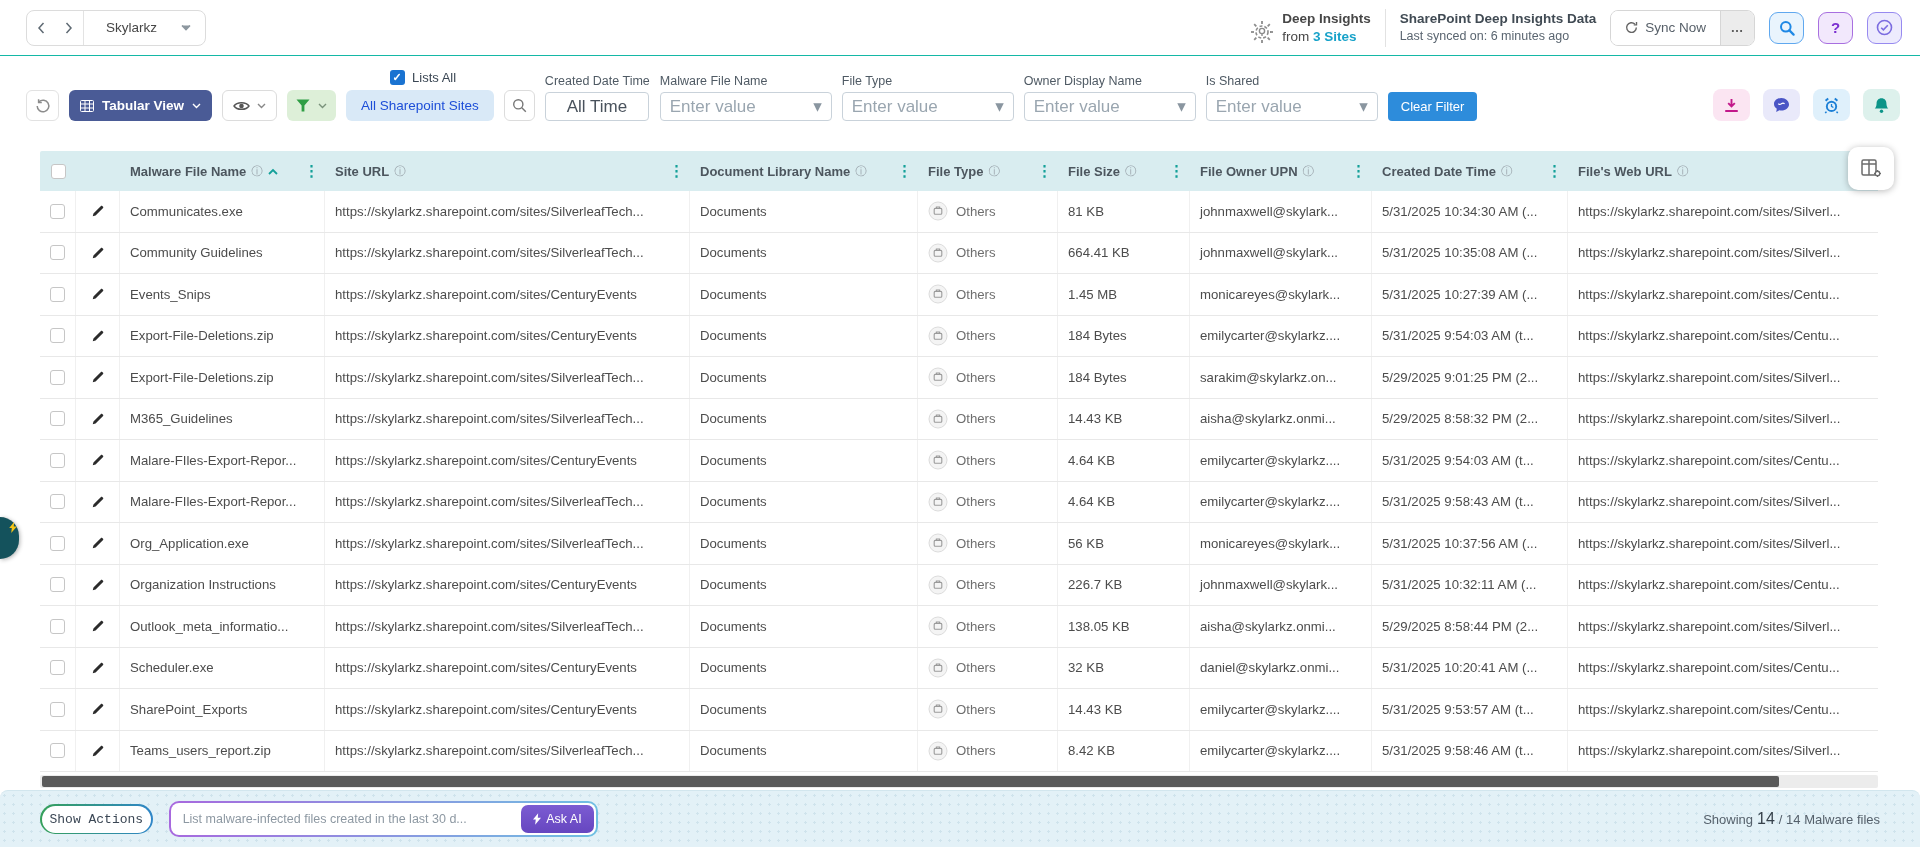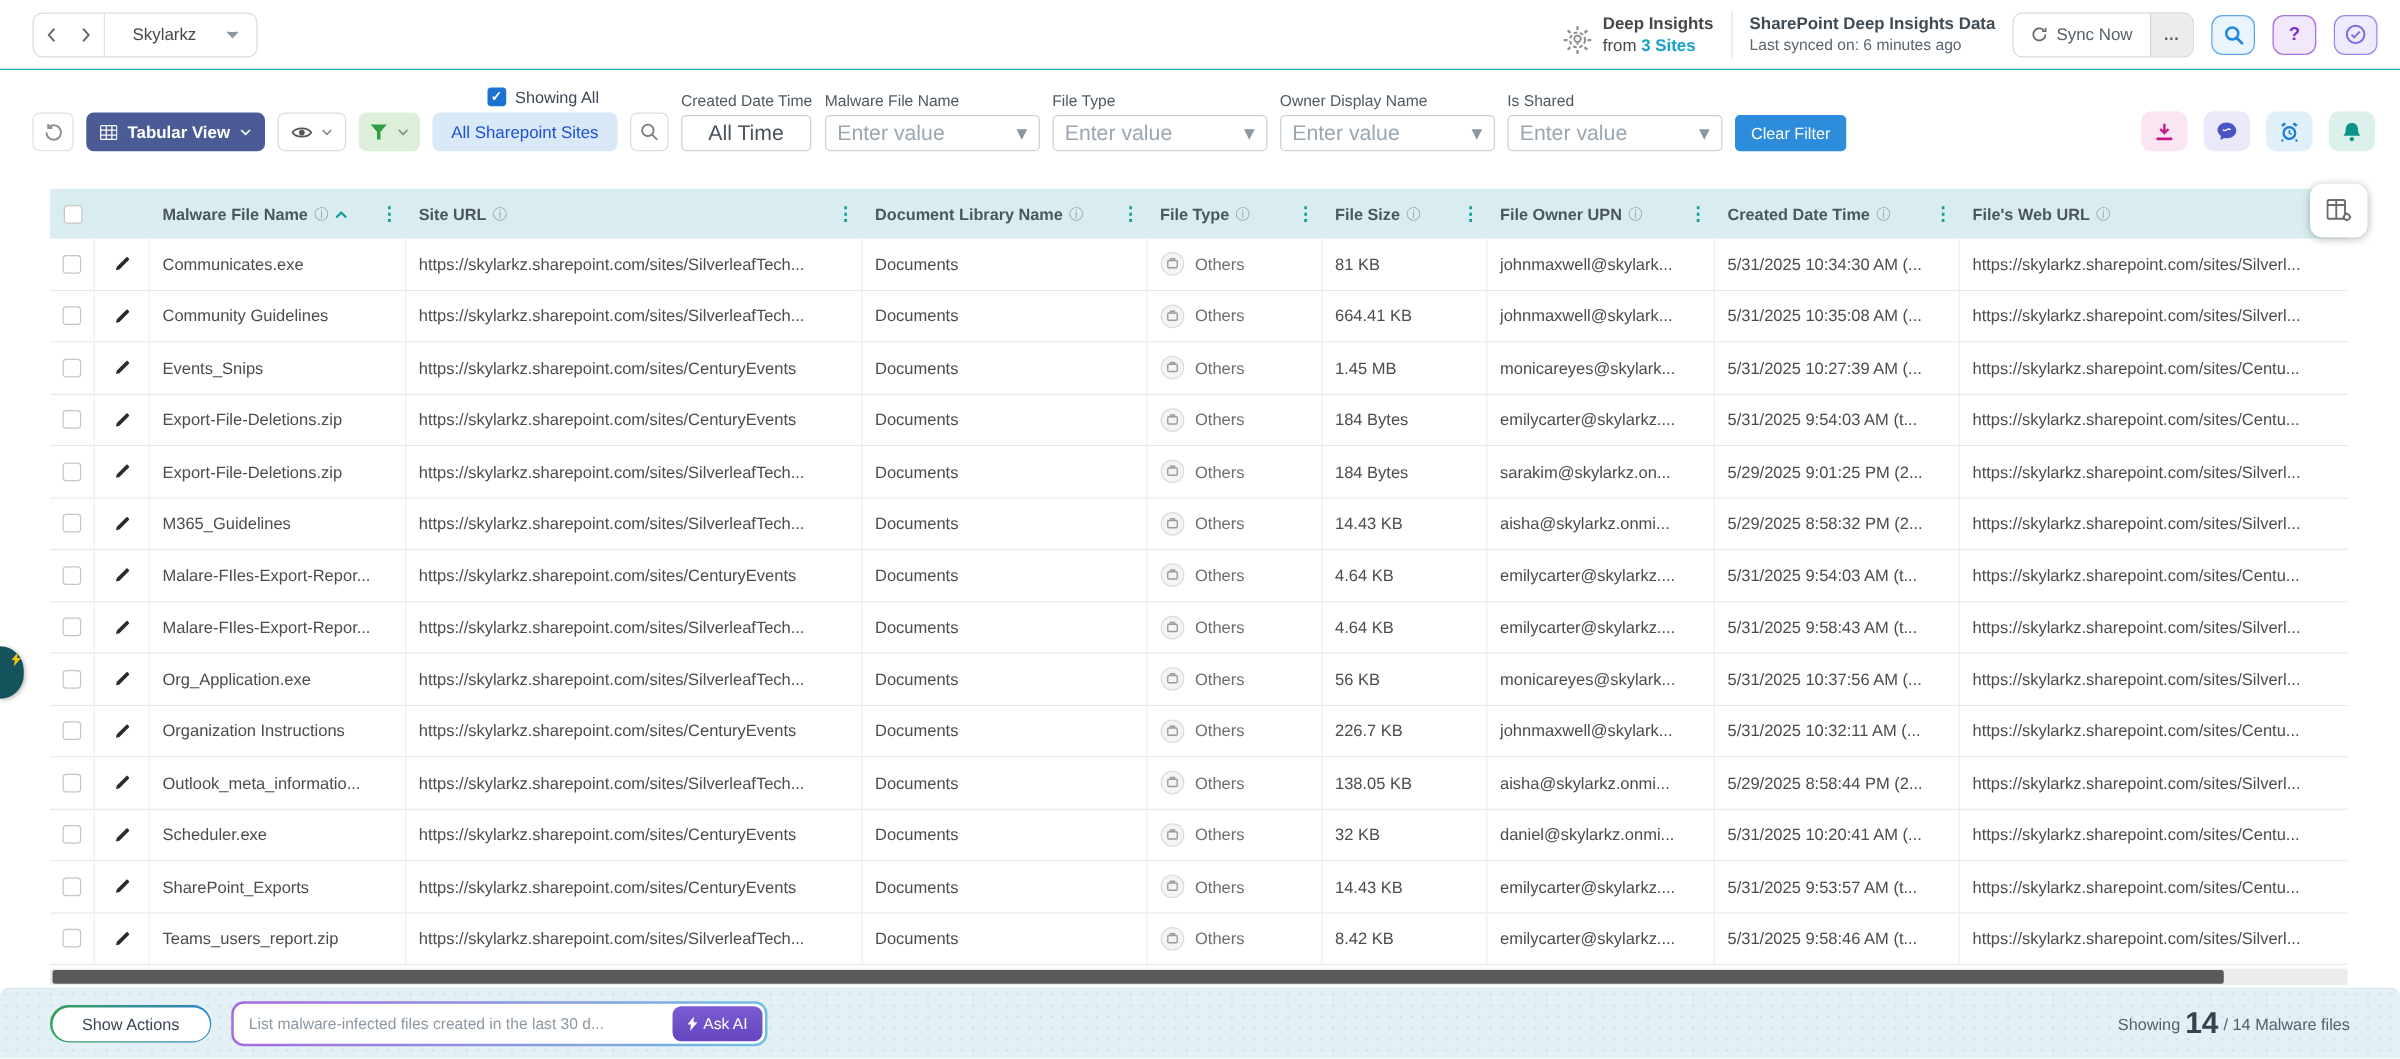--- a/index.html
+++ b/index.html
@@ -75,28 +75,28 @@
   .td:last-child{ border-right:none; }
   .td.editc{ justify-content:center; cursor:pointer; }
   .type-cell{ gap:8px; color:#6e6e6e; }
   .colsettings-btn{ position:absolute; top:-4px; right:26px; width:46px; height:43px; background:#fff; border-radius:10px; box-shadow:0 1px 7px rgba(0,0,0,.28); display:flex; align-items:center; justify-content:center; cursor:pointer; z-index:3; }
   .hscroll{ margin:3px 42px 0 40px; height:13px; background:#ececec; border-radius:2px; position:relative; }
   .hscroll .thumb{ position:absolute; left:2px; top:1px; height:11px; width:94.5%; background:#5a5a5a; border-radius:2px; cursor:grab; }
   
   .footer-bar{ position:absolute; left:0; right:0; bottom:0; height:57px; background:#e3f1f7; border-top:1px solid #d2e6ee; border-radius:8px 8px 0 0; display:flex; align-items:center; padding:0 40px; gap:16px;
     background-image:radial-gradient(circle, #cfe3ec 1px, transparent 1.3px); background-size:9px 9px; }
   .show-actions-wrap{ padding:1.5px; border-radius:17px; background:linear-gradient(90deg,#35a05a,#2f86c9); cursor:pointer; }
-  .show-actions{ border-radius:16px; background:#fff; padding:6px 24px; font-size:13px; color:#3a4654; }
+  .show-actions{ border-radius:16px; background:#fff; padding:6px 8px; font-size:13px; color:#3a4654;font-family:Liberation Mono, monospace; }
   .ask-wrap{ padding:2px; border-radius:10px; background:linear-gradient(100deg,#a868de,#6fc0e2); display:flex; }
   .ask-inner{ background:#fff; border-radius:8px; display:flex; align-items:center; width:425px; }
   .ask-input{ border:none; outline:none; flex:1; font-size:12.5px; color:#555; padding:0 12px; font-family:inherit; background:transparent; min-width:0; }
   .ask-input::placeholder{ color:#8d98a2; }
   .ask-btn{ display:flex; align-items:center; gap:5px; background:linear-gradient(180deg,#7c5cd2,#6646c0); color:#fff; font-size:12.5px; border:none; border-radius:7px; padding:7px 12px; margin:2px; cursor:pointer; font-family:inherit; }
   .showing{ margin-left:auto; display:flex; align-items:center; color:#55606b; font-size:13px; }
-  .showing .big{ font-size:24px; font-weight:700; color:#37424c; margin:0 4px; }
+  .showing .big{ font-size:16px; font-weight:400; color:#37424c; margin:0 4px; }
   
   .pull-tab{ position:absolute; left:0; top:517px; width:19px; height:42px; background:#14525c; border-radius:0 21px 21px 0; box-shadow:1px 1px 4px rgba(0,0,0,.3); cursor:pointer; z-index:5; }
   .pull-tab svg{ position:absolute; right:2px; top:5px; }
   svg{ display:block; }
 </style>
 </head>
 <body>
 
 <div class="app-header">
   <div class="nav-group">
@@ -208,21 +208,21 @@
     <svg width="14" height="13" viewBox="0 0 14 13">
         <path d="M0.5 0.5h13L8.4 6.4V12.5H5.6V6.4L0.5 0.5z" fill="#2f9e44"></path>
       </svg>
     <svg width="9" height="6" viewBox="0 0 9 6">
         <path d="M1 1l3.5 3.5L8 1" stroke="#7a927b" fill="none" stroke-width="1.4"></path>
       </svg>
   </div>
   <div class="sites-group">
     <div class="select-all">
       <span class="cb cb-checked"></span>
-      <span>Showing All</span>
+      <span>Lists All</span>
     </div>
     <div class="sites-pill">All Sharepoint Sites</div>
   </div>
   <div class="tb-btn btn-search">
     <svg width="15" height="15" viewBox="0 0 15 15">
         <circle cx="6.3" cy="6.3" r="4.6" fill="none" stroke="#777" stroke-width="1.4"></circle>
         <line x1="9.8" y1="9.8" x2="13.8" y2="13.8" stroke="#777" stroke-width="1.4"></line>
       </svg>
   </div>
 

